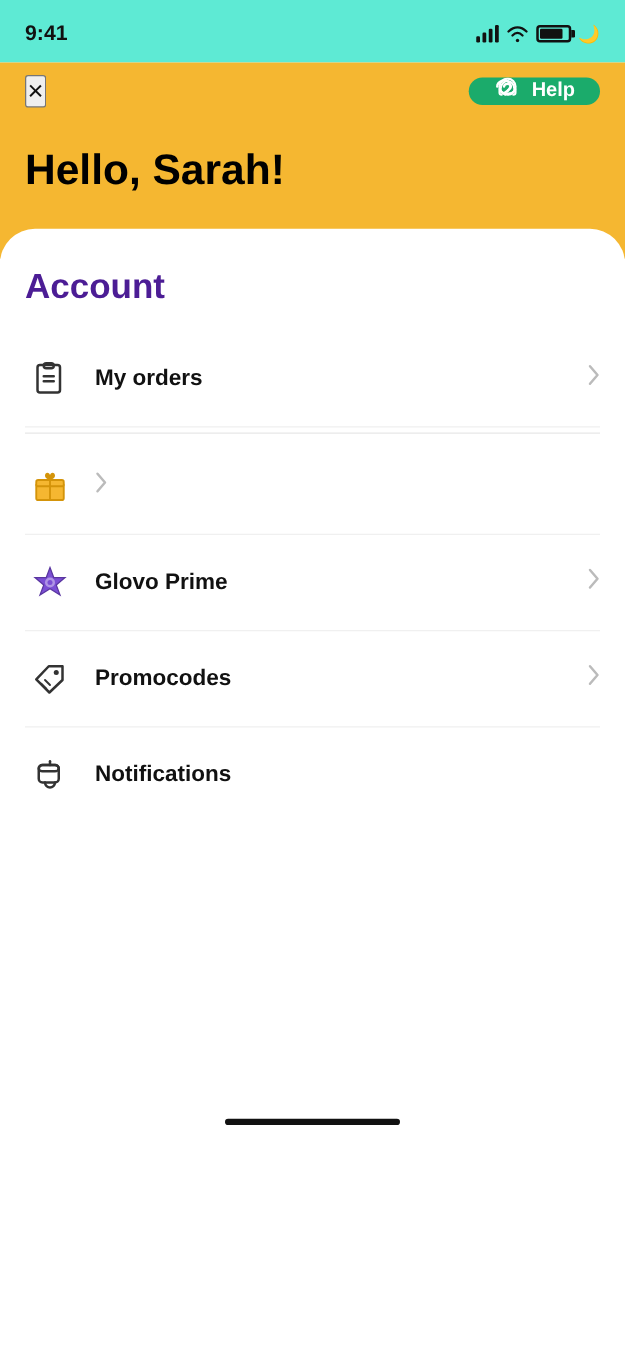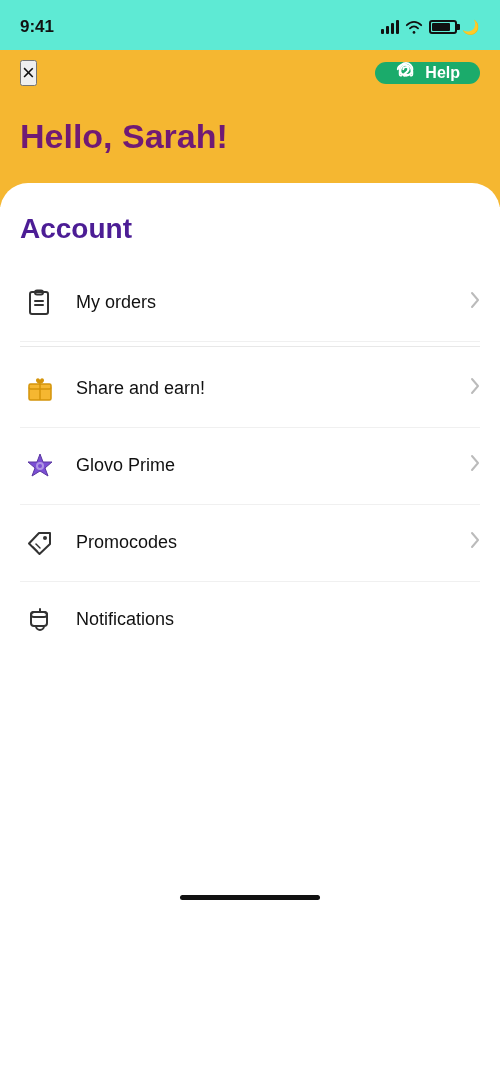--- a/index.html
+++ b/index.html
@@ -116,21 +116,21 @@
       align-items: center;
       gap: 8px;
     }
     .help-icon-svg {
       width: 22px;
       height: 22px;
     }
     .greeting {
       font-size: 34px;
       font-weight: 800;
-      color: #701a75;
+      color: #000000;
       line-height: 1.2;
     }
 
     
     .menu-card {
       background: #fff;
       border-radius: 28px 28px 0 0;
       margin-top: -24px;
       position: relative;
       z-index: 2;
@@ -170,21 +170,21 @@
       margin-right: 16px;
       flex-shrink: 0;
     }
     .menu-icon svg {
       width: 28px;
       height: 28px;
     }
 
     .menu-label {
       font-size: 18px;
-      font-weight: 400;
+      font-weight: 700;
       color: #111;
       flex: 1;
     }
 
     .chevron {
       color: #aaa;
       font-size: 18px;
       font-weight: 300;
     }
     .chevron svg {
@@ -284,21 +284,20 @@
     <li class="menu-item">
       <div class="menu-icon">
         <svg viewBox="0 0 28 28" fill="none">
           <rect x="3" y="12" width="22" height="13" rx="1.5" fill="#F5B731" stroke="#d4940a" stroke-width="1.5"></rect>
           <rect x="3" y="9" width="22" height="5" rx="1.5" fill="#F5B731" stroke="#d4940a" stroke-width="1.5"></rect>
           <path d="M14 9 L14 25" stroke="#d4940a" stroke-width="1.5"></path>
           <path d="M14 9 C14 9 10 8 10 5.5 C10 3.5 12 2.5 13.5 4 C14.5 5 14 7 14 9" fill="#d4940a"></path>
           <path d="M14 9 C14 9 18 8 18 5.5 C18 3.5 16 2.5 14.5 4 C13.5 5 14 7 14 9" fill="#d4940a"></path>
         </svg>
       </div>
-      <span class="menu-label">Share and earn!</span>
       <span class="chevron">
         <svg viewBox="0 0 10 18" fill="none">
             <path d="M2 2l6 7-6 7" stroke="#bbb" stroke-width="2" stroke-linecap="round" stroke-linejoin="round"></path>
           </svg>
       </span>
     </li>
 
     <li class="menu-item">
       <div class="menu-icon">
         <svg viewBox="0 0 28 28" fill="none">

